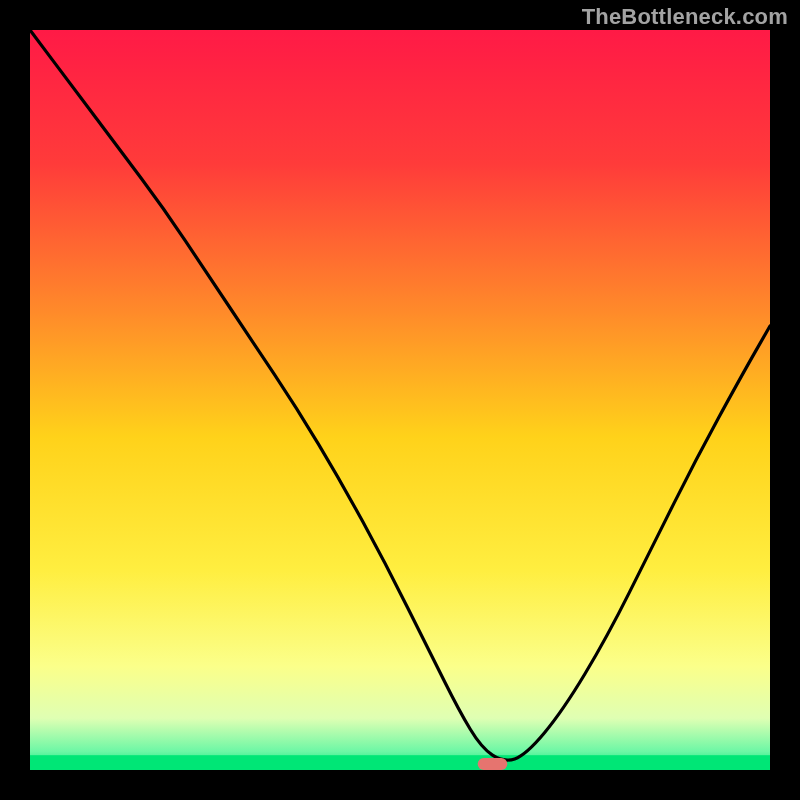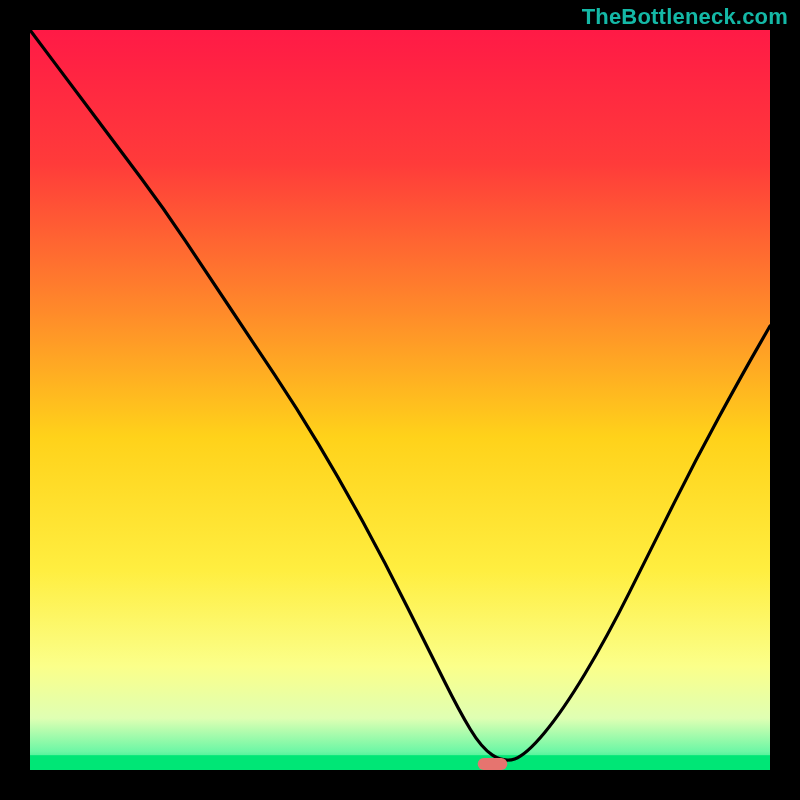--- a/index.html
+++ b/index.html
@@ -16,21 +16,21 @@
     height: 800px;
     background: #000;
   }
   .watermark {
     position: absolute;
     top: 4px;
     right: 12px;
     font-family: Arial, Helvetica, sans-serif;
     font-size: 22px;
     font-weight: 600;
-    color: #14b8a6;
+    color: #a3a3a3;
     letter-spacing: 0.2px;
     user-select: none;
   }
   svg {
     display: block;
   }
 </style>
 </head>
 <body>
 

